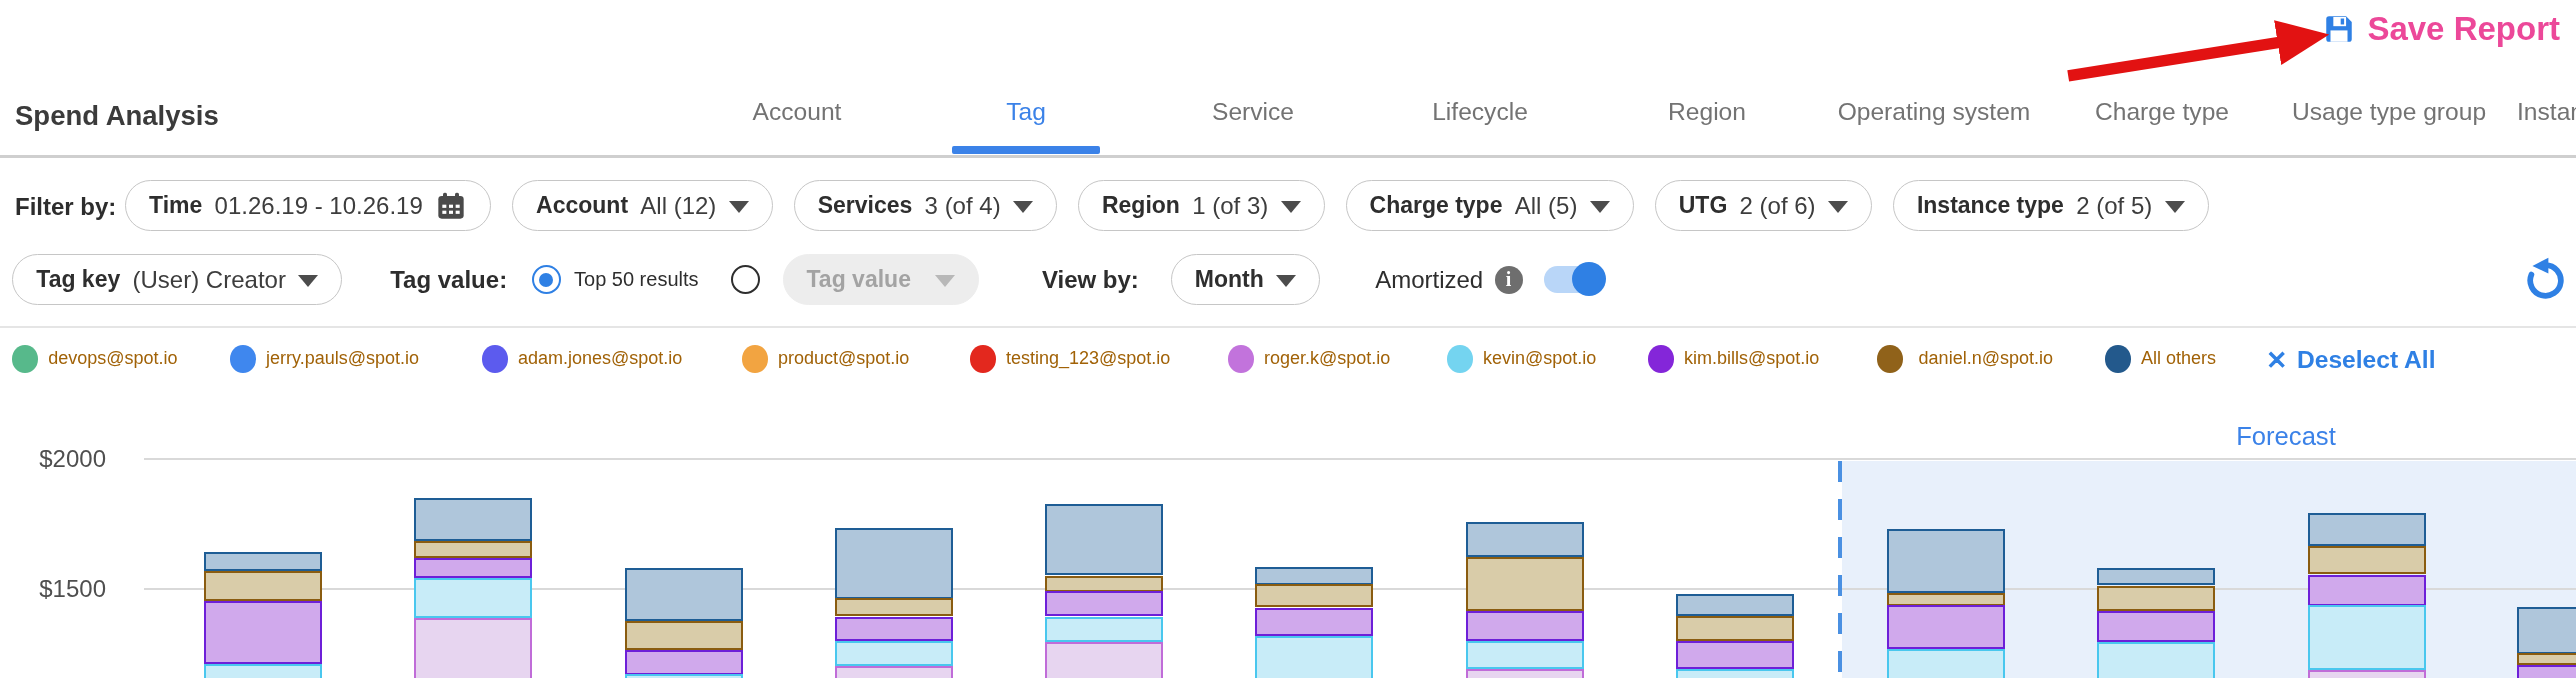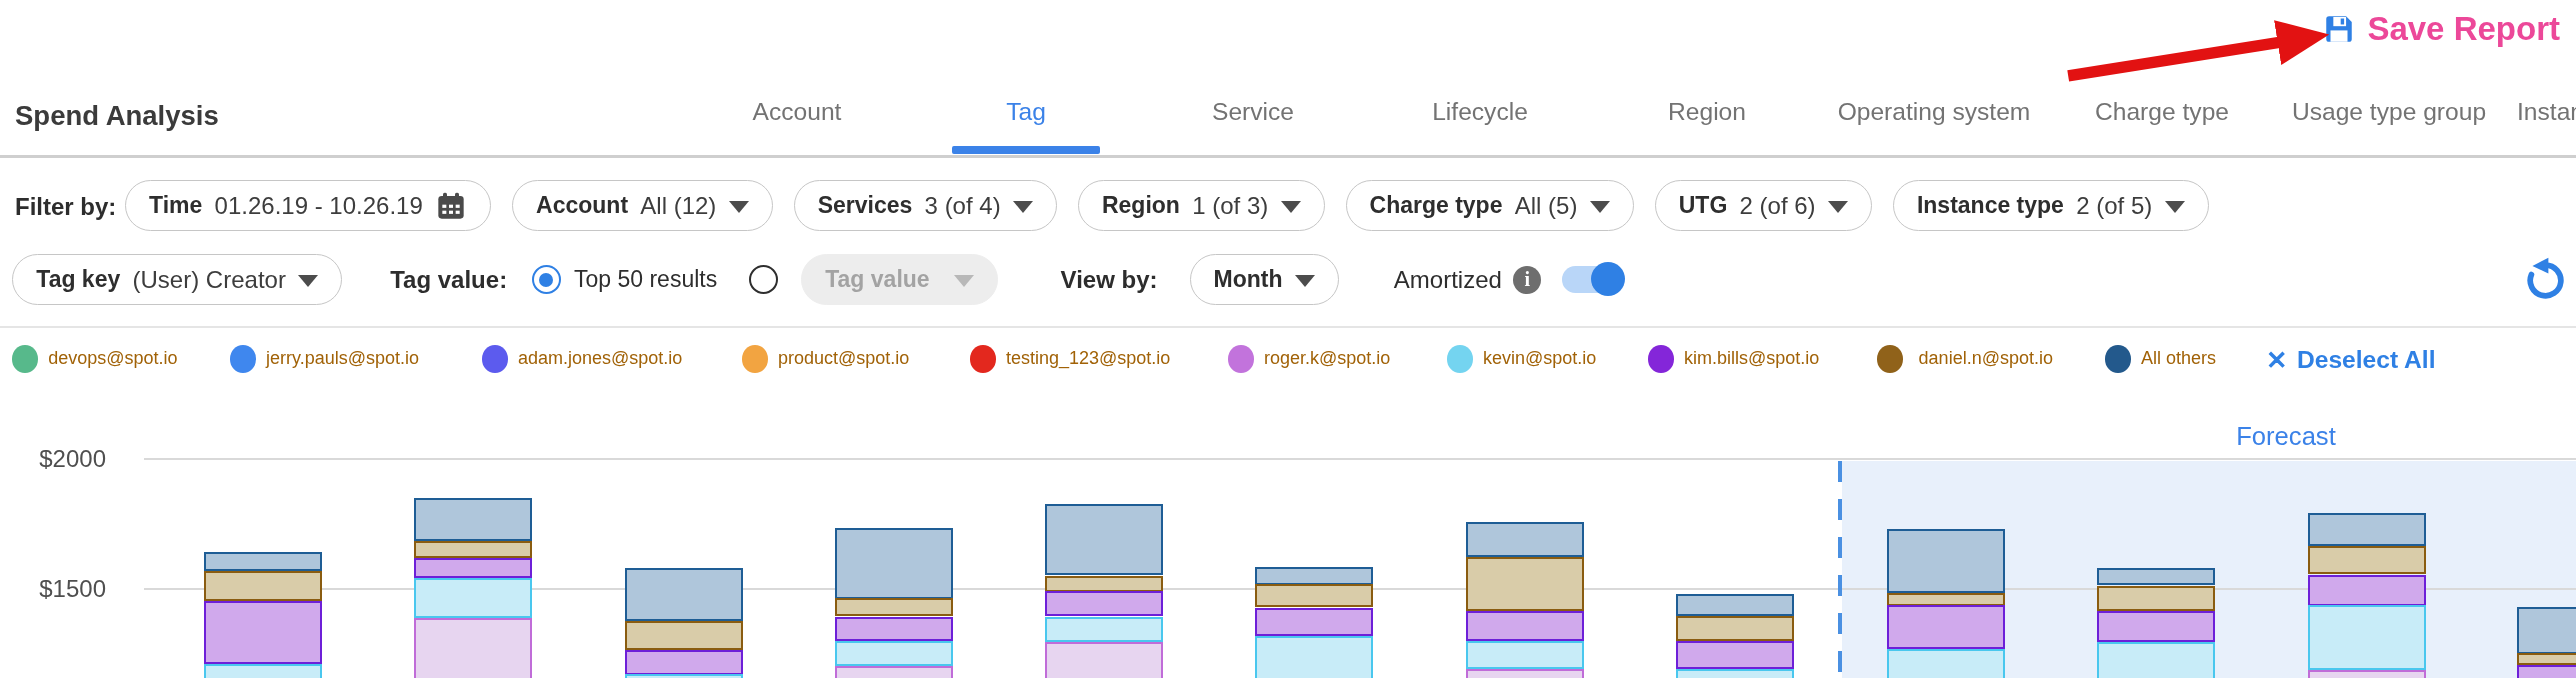--- a/index.html
+++ b/index.html
@@ -29,21 +29,21 @@
     border-top:12.3px solid #4c4c4c; margin-top:2.8px; }
   .pill.disabled { background:#ededed; border-color:#ededed; cursor:default; }
   .pill.disabled .p-label { color:#a3a3a3; font-weight:bold; }
   .pill.disabled .caret { border-top-color:#b8b8b8; }
 
   #row2 { left:12.3px; top:254px; display:flex; align-items:center; }
   .radio { width:29px; height:29px; border-radius:50%; border:2.8px solid #2f80e4; background:#fff;
     display:inline-flex; align-items:center; justify-content:center; cursor:pointer; flex:none; }
   .radio .dot { width:14px; height:14px; border-radius:50%; background:#2f80e4; }
   .radio.empty { border-color:#2e2e2e; }
-  .radio-label { font-size:23px; color:#2e2e2e; margin-left:13.3px; }
+  .radio-label { font-size:20px; color:#2e2e2e; margin-left:13.3px; }
   #info-icon { width:28px; height:28px; border-radius:50%; background:#6e6e6e; color:#fff;
     font-size:20px; font-weight:bold; font-family:"Liberation Serif", serif; display:inline-flex;
     align-items:center; justify-content:center; margin-left:11.4px; cursor:pointer; }
   #toggle { width:61px; height:26.5px; border-radius:13.3px; background:#b9d6f8; margin-left:21px;
     position:relative; cursor:pointer; flex:none; }
   #toggle .knob { position:absolute; right:-1.9px; top:-3.8px; width:34px; height:34px; border-radius:50%; background:#2f80e4; }
   #rows-divider { left:0; top:326px; width:2576px; height:1.9px; background:#e5e5e5; }
   #reset-btn { left:2521px; top:256px; cursor:pointer; }
 
   

